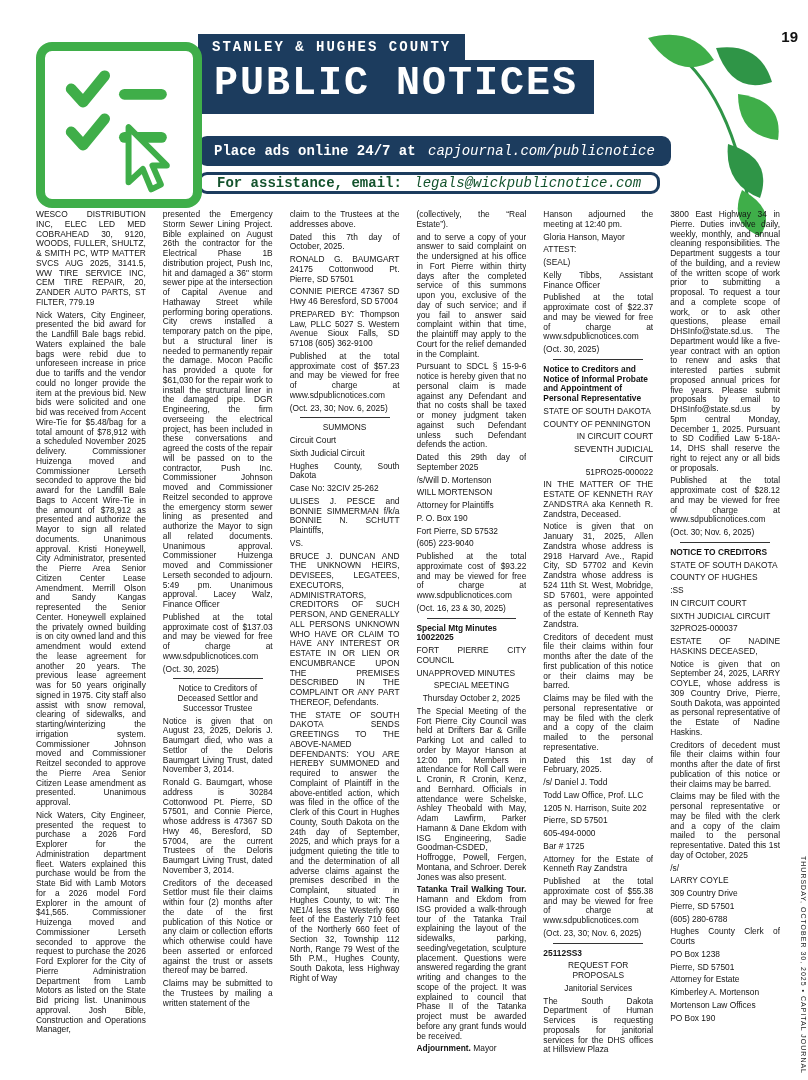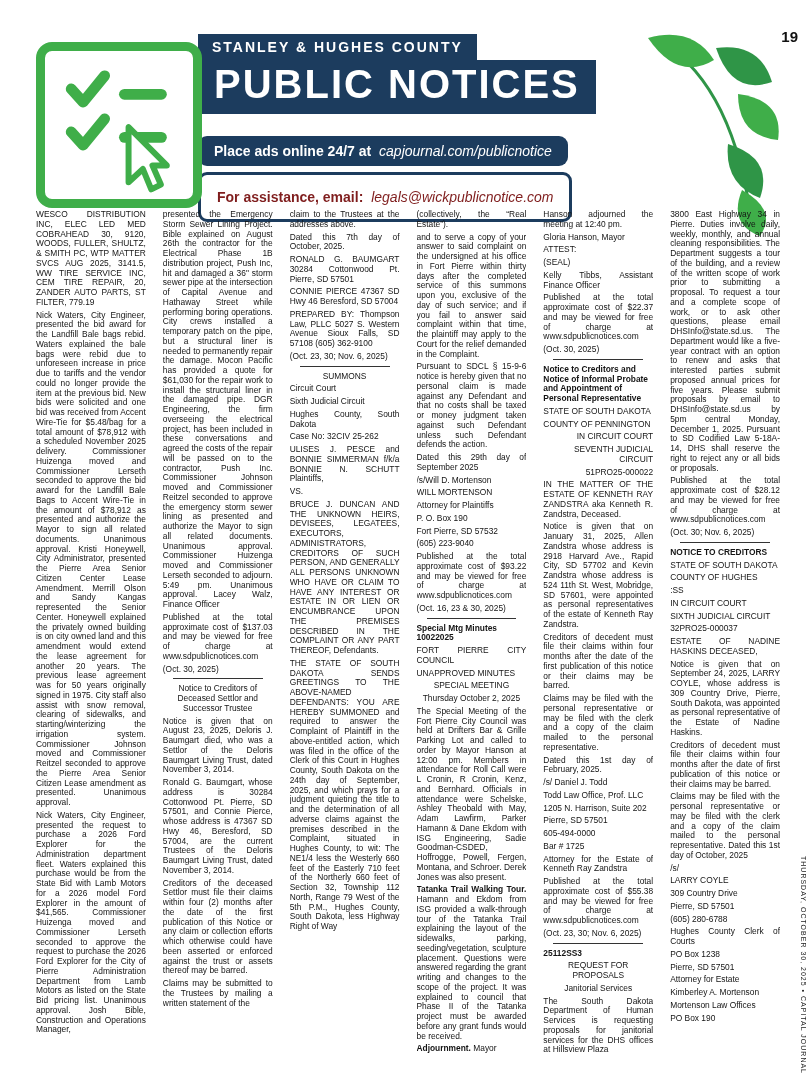--- a/index.html
+++ b/index.html
@@ -2,21 +2,21 @@
 <html><head>
 <meta charset="utf-8">
 <style>
   html,body{margin:0;padding:0;}
   body{
     width:808px;height:1080px;position:relative;overflow:hidden;
     background:#ffffff;color:#111;
     font-family:"Liberation Sans",sans-serif;
   }
   .pagenum{position:absolute;right:10px;top:28px;font-size:15px;font-weight:bold;}
-  .header{position:absolute;left:36px;top:34px;width:744px;height:174px;}
+  .header{position:absolute;left:36px;top:34px;width:744px;height:174px;font-family:Liberation Mono, monospace;}
   .leaves{position:absolute;right:-10px;top:-8px;z-index:0;}
   .clip-box{
     position:absolute;left:0;top:8px;width:148px;height:148px;
     border:9px solid #3fae49;border-radius:16px;background:#fff;z-index:2;
   }
   .clip-box svg{overflow:visible;display:block;margin:14px auto 0;}
   .kicker{
     position:absolute;left:162px;top:0;z-index:1;
     background:#1c3c5e;color:#fff;font-weight:bold;
     font-size:14px;letter-spacing:2px;padding:5px 14px;white-space:nowrap;
@@ -27,22 +27,22 @@
     font-size:40px;letter-spacing:2px;line-height:1.02;
     padding:4px 16px 9px;white-space:nowrap;
   }
   .banner1{
     position:absolute;left:162px;top:102px;z-index:1;
     background:#1c3c5e;color:#fff;border-radius:9px;
     font-size:14px;padding:7px 16px;white-space:nowrap;text-align:center;
   }
   .banner2{
     position:absolute;left:162px;top:138px;z-index:1;
-    background:#fff;color:#7f1d1d;border:3px solid #1c3c5e;border-radius:9px;
-    font-size:14px;padding:14px 16px;white-space:nowrap;
+    background:#fff;color:#14532d;border:3px solid #1c3c5e;border-radius:9px;
+    font-size:14px;padding:0 16px;white-space:nowrap;
   }
   .bold-seg{font-weight:bold;}
   .it-seg{font-style:italic;margin-left:4px;}
   .cols{
     position:absolute;left:36px;top:210px;width:744px;height:864px;z-index:1;
     display:grid;grid-template-columns:repeat(6,1fr);column-gap:17px;
   }
   .col{overflow:hidden;font-size:8.4px;line-height:1.16;color:#141414;}
   .blk{margin:0 0 3px;}
   .p{text-align:justify;}
@@ -112,23 +112,24 @@
       <div class="rule"></div>
       <div class="blk hc">Notice to Creditors of Deceased Settlor and Successor Trustee</div>
       <div class="blk p">Notice is given that on August 23, 2025, Deloris J. Baumgart died, who was a Settlor of the Deloris Baumgart Living Trust, dated November 3, 2014.</div>
       <div class="blk p">Ronald G. Baumgart, whose address is 30284 Cottonwood Pt. Pierre, SD 57501, and Connie Pierce, whose address is 47367 SD Hwy 46, Beresford, SD 57004, are the current Trustees of the Deloris Baumgart Living Trust, dated November 3, 2014.</div>
       <div class="blk p">Creditors of the deceased Settlor must file their claims within four (2) months after the date of the first publication of this Notice or any claim or collection efforts which otherwise could have been asserted or enforced against the trust or assets thereof may be barred.</div>
       <div class="blk p">Claims may be submitted to the Trustees by mailing a written statement of the</div>
     </div>
     <div class="col">
       <div class="blk p">claim to the Trustees at the addresses above.</div>
       <div class="blk p">Dated this 7th day of October, 2025.</div>
-      <div class="blk p">RONALD G. BAUMGART 30284 Cottonwood Pt. Pierre, SD 57501</div>
+      <div class="blk p">RONALD G. BAUMGART 24175 Cottonwood Pt. Pierre, SD 57501</div>
       <div class="blk p">CONNIE PIERCE 47367 SD Hwy 46 Beresford, SD 57004</div>
       <div class="blk p">PREPARED BY: Thompson Law, PLLC 5027 S. Western Avenue Sioux Falls, SD 57108 (605) 362-9100</div>
+      <div class="blk p">Published at the total approximate cost of $57.23 and may be viewed for free of charge at www.sdpublicnotices.com</div>
       <div class="blk p">(Oct. 23, 30; Nov. 6, 2025)</div>
       <div class="rule"></div>
       <div class="blk hc">SUMMONS</div>
       <div class="blk p">Circuit Court</div>
       <div class="blk p">Sixth Judicial Circuit</div>
       <div class="blk p">Hughes County, South Dakota</div>
       <div class="blk p">Case No: 32CIV 25-262</div>
       <div class="blk p">ULISES J. PESCE and BONNIE SIMMERMAN f/k/a BONNIE N. SCHUTT Plaintiffs,</div>
       <div class="blk p">VS.</div>
       <div class="blk p">BRUCE J. DUNCAN AND THE UNKNOWN HEIRS, DEVISEES, LEGATEES, EXECUTORS, ADMINISTRATORS, CREDITORS OF SUCH PERSON, AND GENERALLY ALL PERSONS UNKNOWN WHO HAVE OR CLAIM TO HAVE ANY INTEREST OR ESTATE IN OR LIEN OR ENCUMBRANCE UPON THE PREMISES DESCRIBED IN THE COMPLAINT OR ANY PART THEREOF, Defendants.</div>

